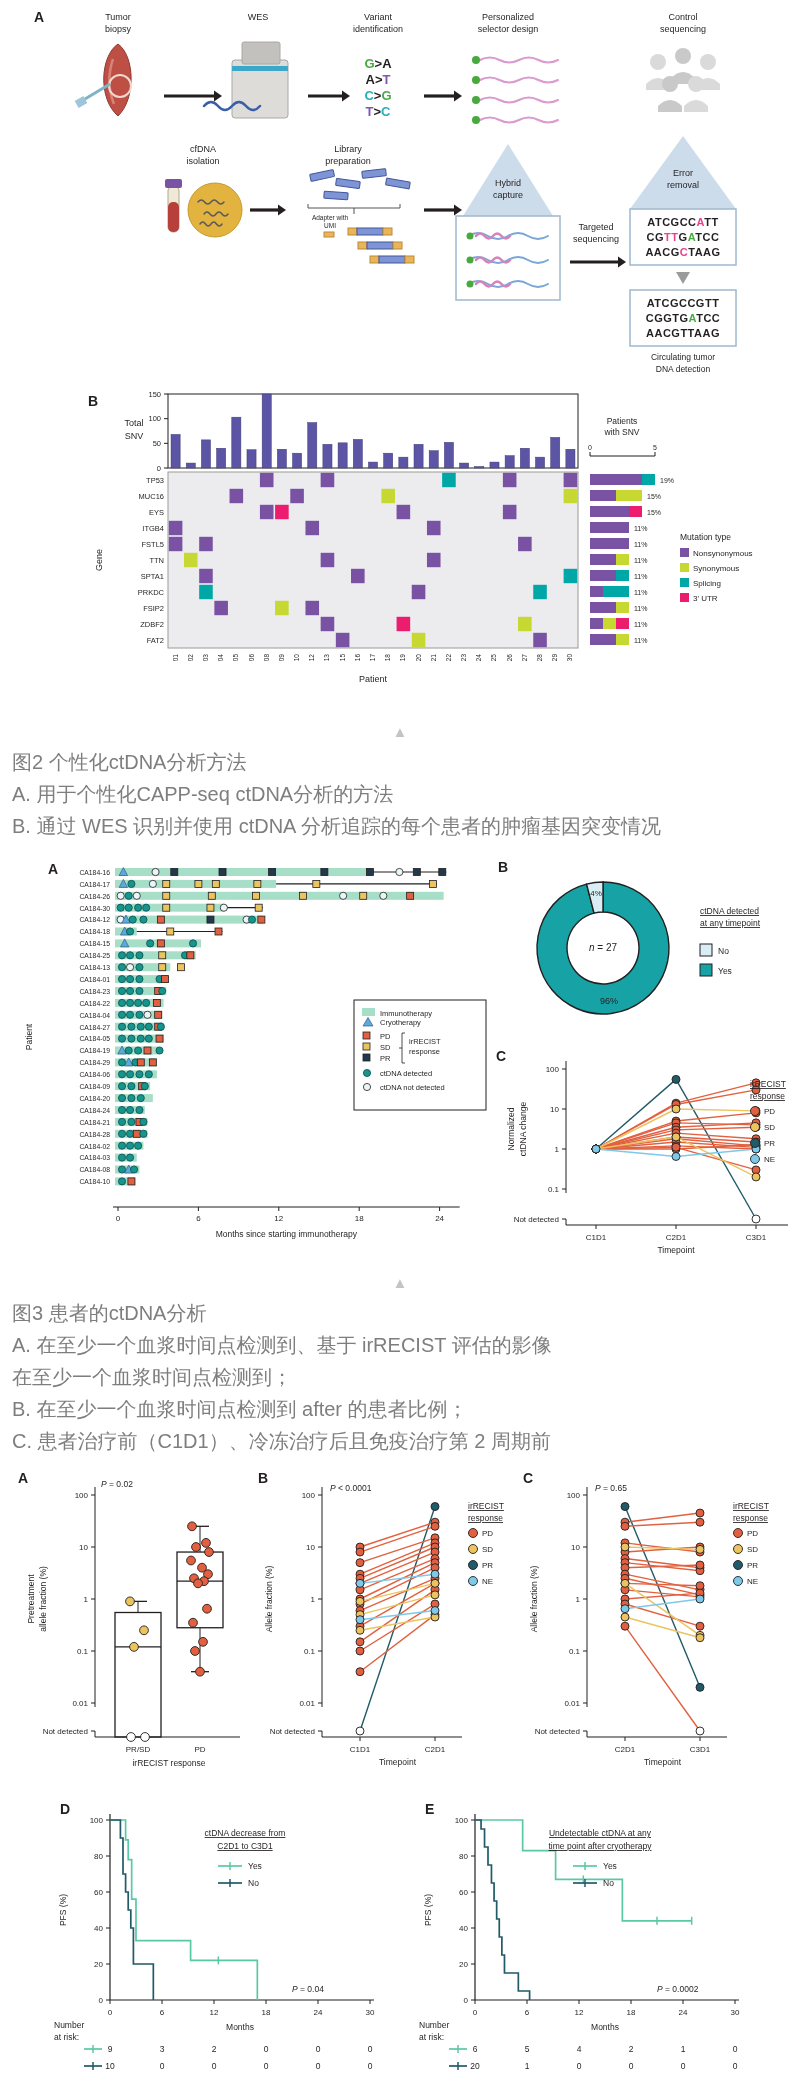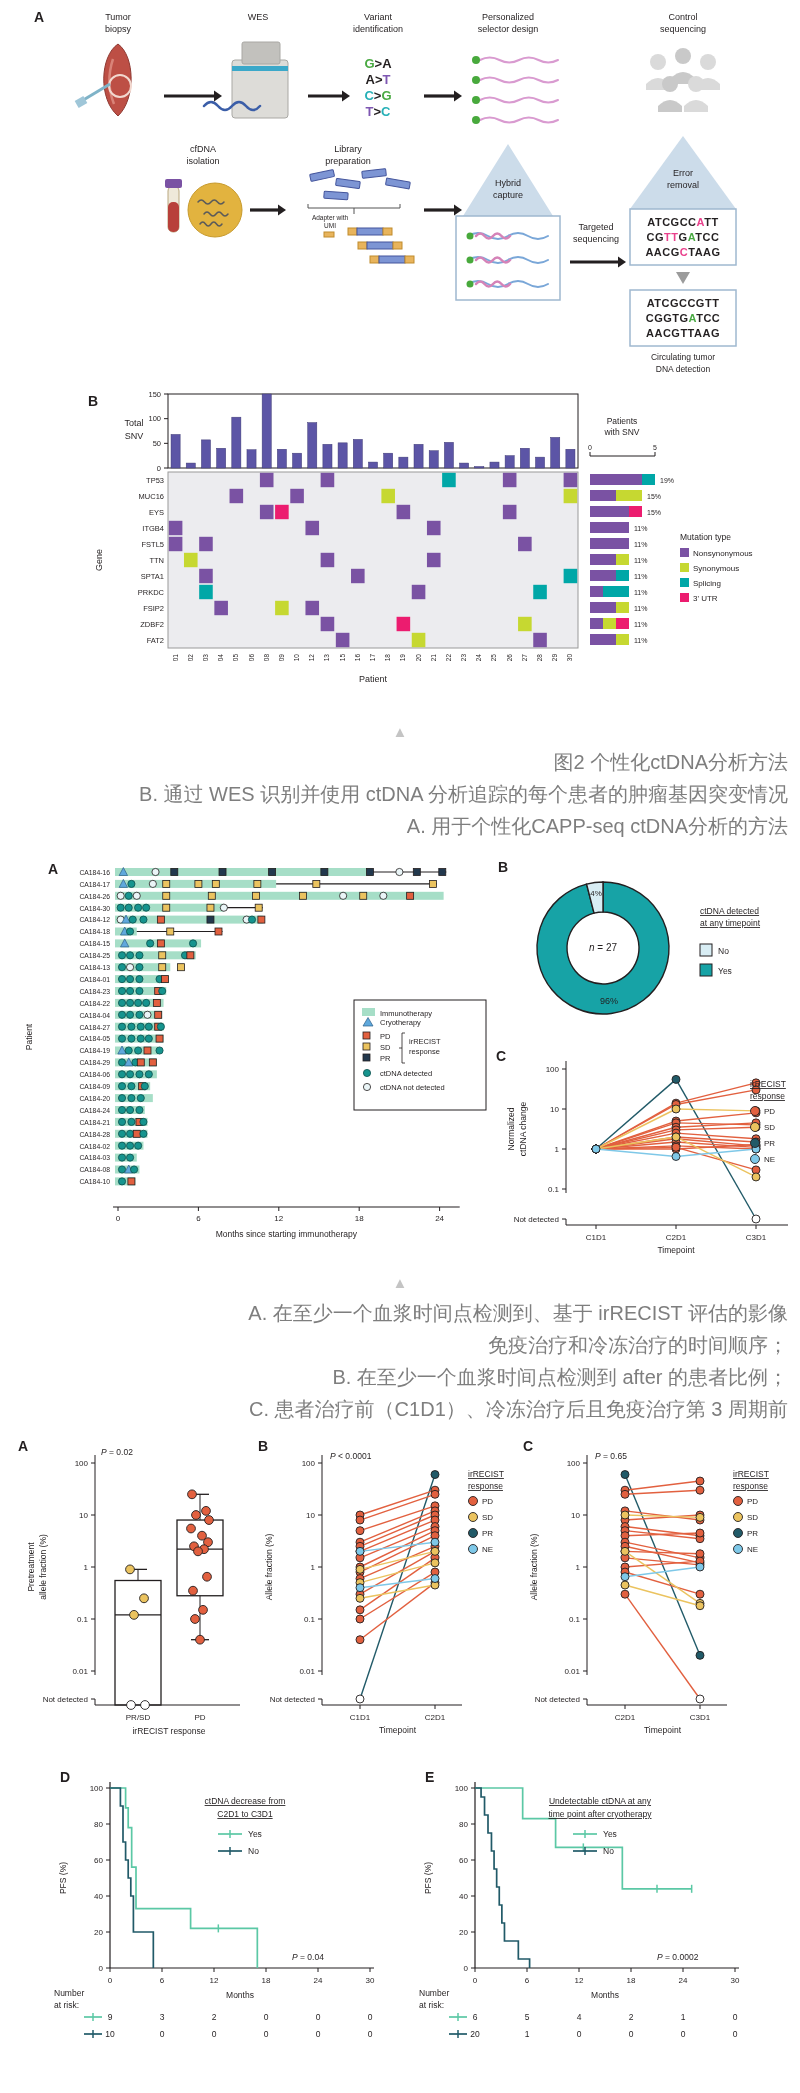--- a/index.html
+++ b/index.html
@@ -1,20 +1,20 @@
 <!DOCTYPE html>
 <html><head>
 <meta charset="utf-8">
 <style>
   html,body{margin:0;padding:0;background:#fff;}
   .page{width:800px;height:2093px;overflow:hidden;background:#fff;
         font-family:"Liberation Sans","DejaVu Sans",sans-serif;color:#231f20;}
   .figblock{padding:4px 0 0 18px;}
   svg text{font-family:"Liberation Sans","DejaVu Sans",sans-serif;}
-  .caption{ text-align:right;color:#7e7e7e;font-size:20px;line-height:1.6;margin:6px 12px;}
+  .caption{ text-align:left;color:#7e7e7e;font-size:20px;line-height:1.6;margin:6px 12px;}
   .cap-tri{text-align:center;color:#c4c4c4;font-size:15px;margin:14px 0 6px 0;cursor:pointer;}
   .row{display:flex;align-items:flex-start;}
   .fig3-right{display:flex;flex-direction:column;}
   .fig4-top{display:flex;align-items:flex-start;padding-left:10px;}
   .fig4-bot{display:flex;align-items:flex-start;padding-left:40px;}
 </style>
 </head>
 <body>
 
 <div class="page">
@@ -301,22 +301,22 @@
             <rect x="662" y="213" width="9" height="9" fill="#EC1C6F"></rect>
             <text x="675" y="221" font-size="8" text-anchor="start" fill="#231f20">3' UTR</text>
           </g>
         </svg></div>
   </div>
 
   <div>
     <div class="cap-tri">▲</div>
     <div class="caption">
       <div>图2 个性化ctDNA分析方法</div>
+      <div>A. 用于个性化CAPP-seq ctDNA分析的方法</div>
       <div>B. 通过 WES 识别并使用 ctDNA 分析追踪的每个患者的肿瘤基因突变情况</div>
-      <div>A. 用于个性化CAPP-seq ctDNA分析的方法</div>
     </div>
   </div>
 
   <div class="figblock row">
     <div id="fig3a"><svg width="470" height="400" viewBox="0 0 470 400">
           <text x="30" y="22" font-size="14" text-anchor="start" fill="#231f20" font-weight="bold">A</text>
           <text x="14" y="185" font-size="8.5" text-anchor="middle" fill="#231f20" transform="rotate(-90 14 185)">Patient</text>
           <text x="92" y="22.8" font-size="6.8" text-anchor="end" fill="#231f20">CA184-16</text>
           <rect x="97" y="16" width="257.6" height="8" fill="#A6DEC7"></rect>
           <line x1="354.6" y1="20" x2="428.3" y2="20" stroke="#231f20" stroke-width="1.2"></line>
@@ -685,24 +685,25 @@
               <circle cx="267" cy="118" r="4.5" fill="#7EC8E8" stroke="#231f20" stroke-width="0.9"></circle>
               <text x="276" y="121" font-size="8" text-anchor="start" fill="#231f20">NE</text>
             </g>
           </svg></div>
     </div>
   </div>
 
   <div>
     <div class="cap-tri">▲</div>
     <div class="caption">
+      <div>图3 患者的ctDNA分析</div>
       <div>A. 在至少一个血浆时间点检测到、基于 irRECIST 评估的影像</div>
-      <div>免疫治疗和冷冻治疗的时间顺序；</div>
+      <div>在至少一个血浆时间点检测到；</div>
       <div>B. 在至少一个血浆时间点检测到 after 的患者比例；</div>
-      <div>C. 患者治疗前（C1D1）、冷冻治疗后且免疫治疗第 3 周期前</div>
+      <div>C. 患者治疗前（C1D1）、冷冻治疗后且免疫治疗第 2 周期前</div>
     </div>
   </div>
 
   <div>
     <div class="fig4-top">
       <div id="fig4a"><svg width="240" height="325" viewBox="0 0 240 325">
             <text x="8" y="20" font-size="14" text-anchor="start" fill="#231f20" font-weight="bold">A</text>
             <text x="91" y="24" font-size="8.5" text-anchor="start" fill="#231f20"><tspan font-style="italic">P</tspan><tspan> = 0.02</tspan></text>
             <line x1="85" y1="24" x2="85" y2="244" stroke="#231f20" stroke-width="1"></line>
             <line x1="85" y1="268" x2="85" y2="274" stroke="#231f20" stroke-width="1"></line>

